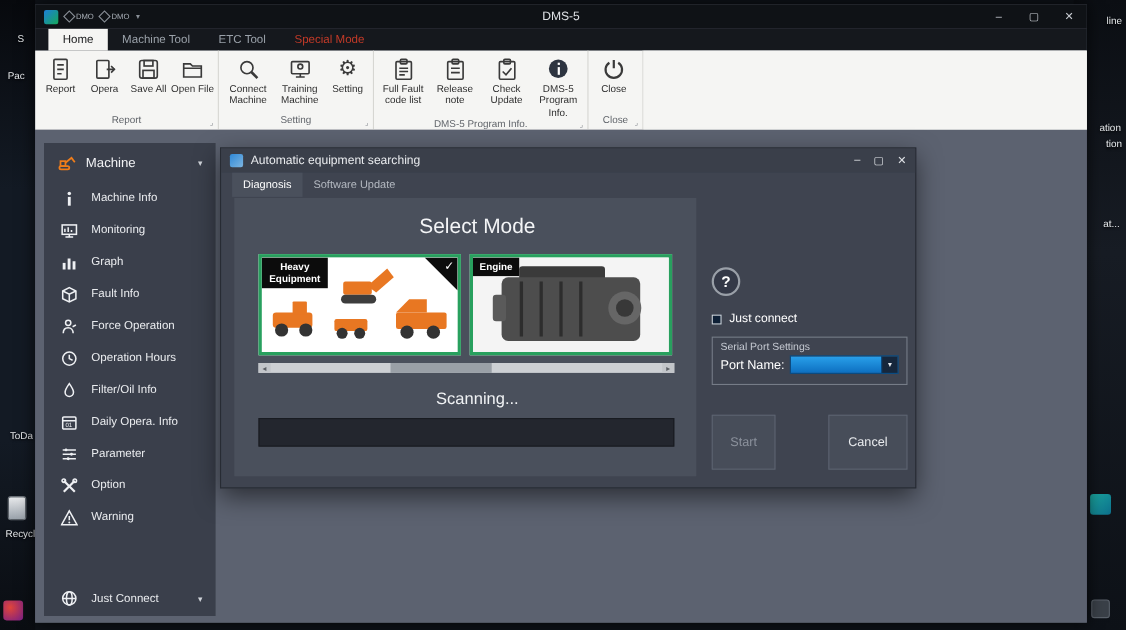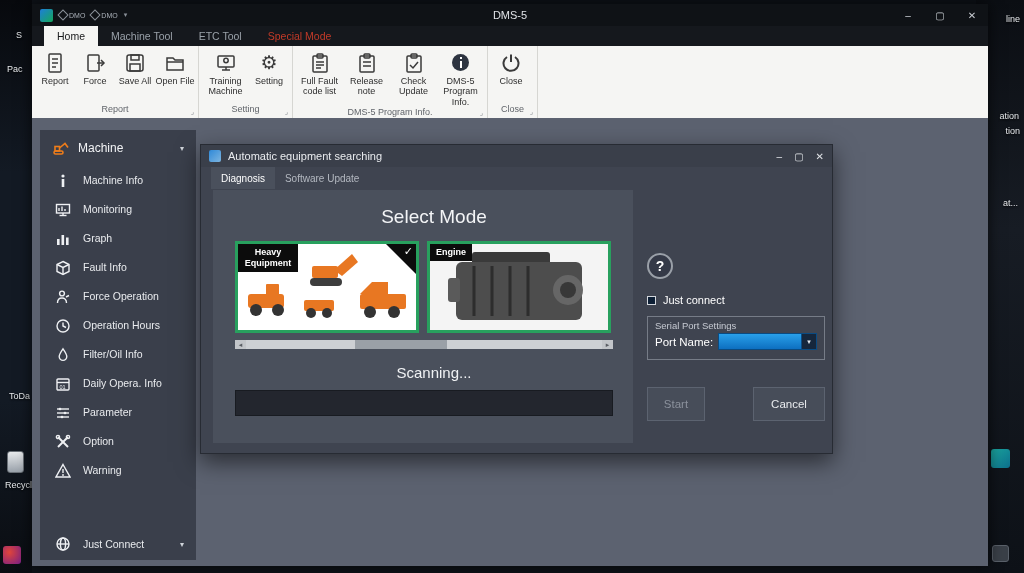--- a/index.html
+++ b/index.html
@@ -53,21 +53,21 @@
   .side-header { display:flex; align-items:center; padding:2px 12px 10px; color:#f2f3f5; font-size:12px; }
   .side-header .hicon { margin-right:8px; display:flex; }
   .side-caret { margin-left:auto; font-size:8px; color:#cfd3d9; }
   .side-item { display:flex; align-items:center; min-height:29px; padding:0 12px; color:#e9ebee; font-size:10.5px; line-height:1.15; }
   .side-ic { width:22px; display:flex; justify-content:center; margin-right:9px; flex:none; }
   .side-ic svg { stroke:#eef0f3; fill:none; stroke-width:1.4; }
   .side-label.wrap { max-width:72px; }
   .side-footer { margin-top:auto; display:flex; align-items:center; padding:6px 12px 2px; color:#e9ebee; font-size:10.5px; }
 
   
-  .dialog { position:absolute; left:168px; top:26px; width:633px; height:310px; background:#3f4450; border:1px solid #272b33; box-shadow:0 8px 22px rgba(0,0,0,.55); }
+  .dialog { position:absolute; left:168px; top:16px; width:633px; height:310px; background:#3f4450; border:1px solid #272b33; box-shadow:0 8px 22px rgba(0,0,0,.55); }
   .dlg-titlebar { height:22px; display:flex; align-items:center; padding:0 8px; background:#3a3f4a; color:#e9ebee; font-size:11px; }
   .dlg-icon { width:12px; height:12px; background:linear-gradient(135deg,#2f89d8,#7db5e0); border-radius:2px; margin-right:7px; }
   .dlg-controls { margin-left:auto; display:flex; gap:12px; font-size:10px; color:#dfe2e6; }
   .dlg-tabs { display:flex; height:22px; align-items:stretch; padding-left:10px; }
   .dlg-tab { display:flex; align-items:center; padding:0 10px; font-size:10px; color:#b4b9c1; }
   .dlg-tab.active { background:#4a505c; color:#fff; }
 
   .dlg-panel { position:absolute; left:12px; top:45px; width:420px; height:253px; background:#4a505c; }
   .select-mode { padding:16px 0 0 22px; font-size:19px; color:#f3f4f6; }
   .cards { display:flex; gap:8px; margin:13px 0 0 22px; }
@@ -90,21 +90,21 @@
   .chk-row { display:flex; align-items:center; margin-top:15px; color:#fff; font-size:11px; }
   .chk { width:9px; height:9px; background:#0e2036; border:1px solid #d3d7dc; margin-right:7px; flex:none; }
   .groupbox { position:relative; border:1px solid #767c87; margin-top:10px; padding:16px 7px 9px; }
   .gb-legend { position:absolute; top:3px; left:7px; color:#c6cad2; font-size:9.5px; }
   .port-row { display:flex; align-items:center; }
   .port-label { color:#fff; font-size:11.5px; margin-right:5px; white-space:nowrap; }
   .combo { flex:1; height:17px; display:flex; background:linear-gradient(#29a0ea,#0d6fc0); border:1px solid #0a4b82; }
   .combo-value { flex:1; }
   .combo-btn { width:15px; background:#16273c; border-left:1px solid #0a4b82; color:#e4e9ef; font-size:7px; display:flex; align-items:center; justify-content:center; }
   .dlg-buttons { position:absolute; left:446px; top:242px; width:178px; display:flex; justify-content:space-between; }
-  .btn { height:34px; background:#474d59; border:1px solid #5d members646f; border:1px solid #5c6370; color:#e9ebee; font-size:11.5px; display:flex; align-items:center; justify-content:center; }
+  .btn { height:50px; background:#474d59; border:1px solid #5d members646f; border:1px solid #5c6370; color:#e9ebee; font-size:11.5px; display:flex; align-items:center; justify-content:center; }
   .btn-start { width:58px; color:#8b919c; }
   .btn-cancel { width:72px; }
 </style>
 </head>
 <body>
 
 <div class="screen">
 
   <div class="strip-left">
     <div class="frag" style="left:16px; top:30px;">S</div>
@@ -170,21 +170,21 @@
             <span>Report</span>
           </div>
           <div class="rbtn">
             <span class="ricon">
               <svg width="22" height="22" viewBox="0 0 22 22">
                   <rect x="4" y="3" width="11" height="16" rx="1"></rect>
                   <line x1="13" y1="11" x2="20" y2="11"></line>
                   <polyline points="17,8 20,11 17,14"></polyline>
                 </svg>
             </span>
-            <span>Force</span>
+            <span>Opera</span>
           </div>
           <div class="rbtn">
             <span class="ricon">
               <svg width="22" height="22" viewBox="0 0 22 22">
                   <rect x="3" y="3" width="16" height="16" rx="2"></rect>
                   <rect x="7" y="3" width="8" height="5"></rect>
                   <rect x="6" y="12" width="10" height="7"></rect>
                 </svg>
             </span>
             <span>Save All</span>
@@ -200,20 +200,29 @@
           </div>
         </div>
         <div class="rgroup-label">
           <span>Report</span>
           <span class="launcher">⌟</span>
         </div>
       </div>
 
       <div class="rgroup">
         <div class="rbuttons">
+          <div class="rbtn wide">
+            <span class="ricon">
+              <svg width="22" height="22" viewBox="0 0 22 22">
+                  <circle cx="9.5" cy="9.5" r="5.5"></circle>
+                  <line x1="13.5" y1="13.5" x2="19" y2="19" stroke-width="2.4"></line>
+                </svg>
+            </span>
+            <span>Connect Machine</span>
+          </div>
           <div class="rbtn wide">
             <span class="ricon">
               <svg width="22" height="22" viewBox="0 0 22 22">
                   <rect x="3" y="4" width="16" height="11" rx="1"></rect>
                   <circle cx="11" cy="8.5" r="2.2"></circle>
                   <line x1="11" y1="15" x2="11" y2="18"></line>
                   <line x1="7" y1="18" x2="15" y2="18"></line>
                 </svg>
             </span>
             <span>Training Machine</span>

